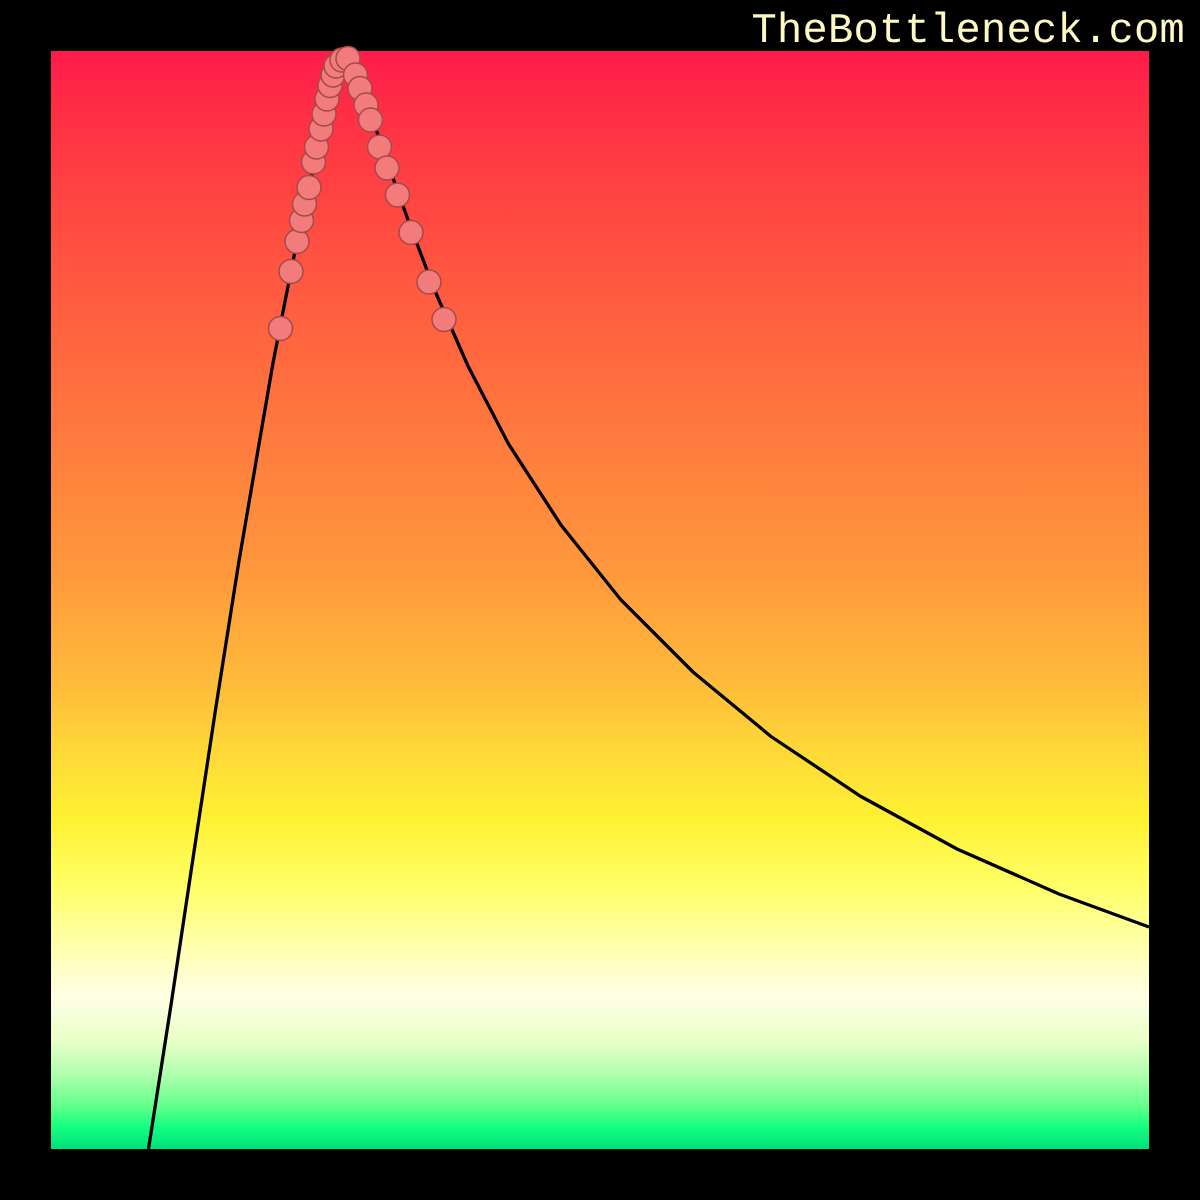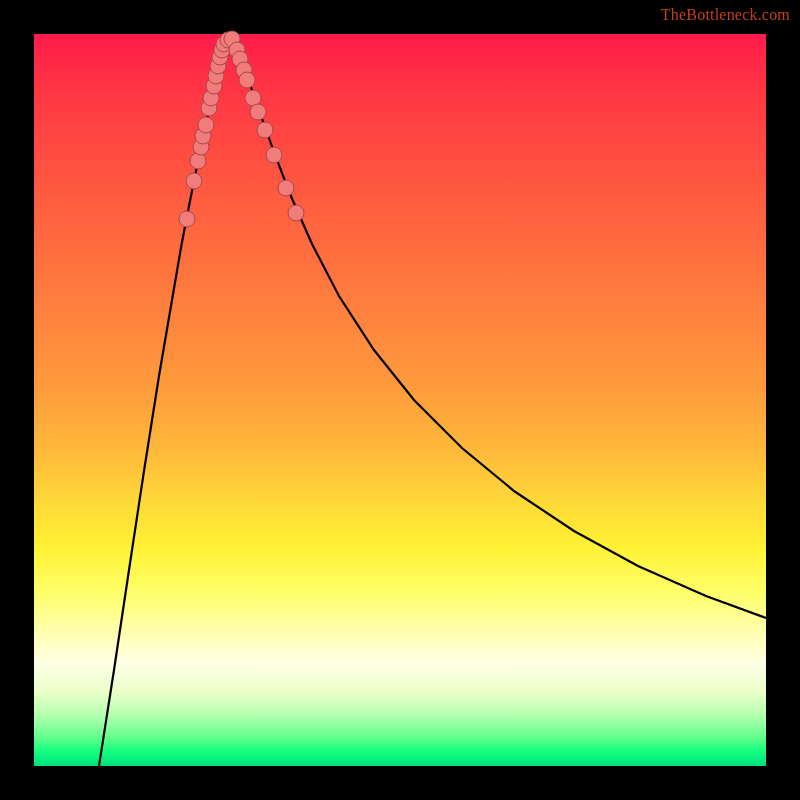--- a/index.html
+++ b/index.html
@@ -49,23 +49,23 @@
     left: 0;
     top: 0;
     width: 732px;
     height: 732px;
     overflow: visible;
   }
   .watermark {
     position: absolute;
     top: 6px;
     right: 10px;
-    color: #c2410c;
-    font-family: Liberation Serif, serif;
-    font-size: 16px;
+    color: #fef9c3;
+    font-family: Liberation Mono, monospace;
+    font-size: 28px;
     letter-spacing: 0.2px;
     user-select: none;
     pointer-events: none;
   }
 </style>
 </head>
 <body>
 
 <div class="frame">
   <div class="plot">

